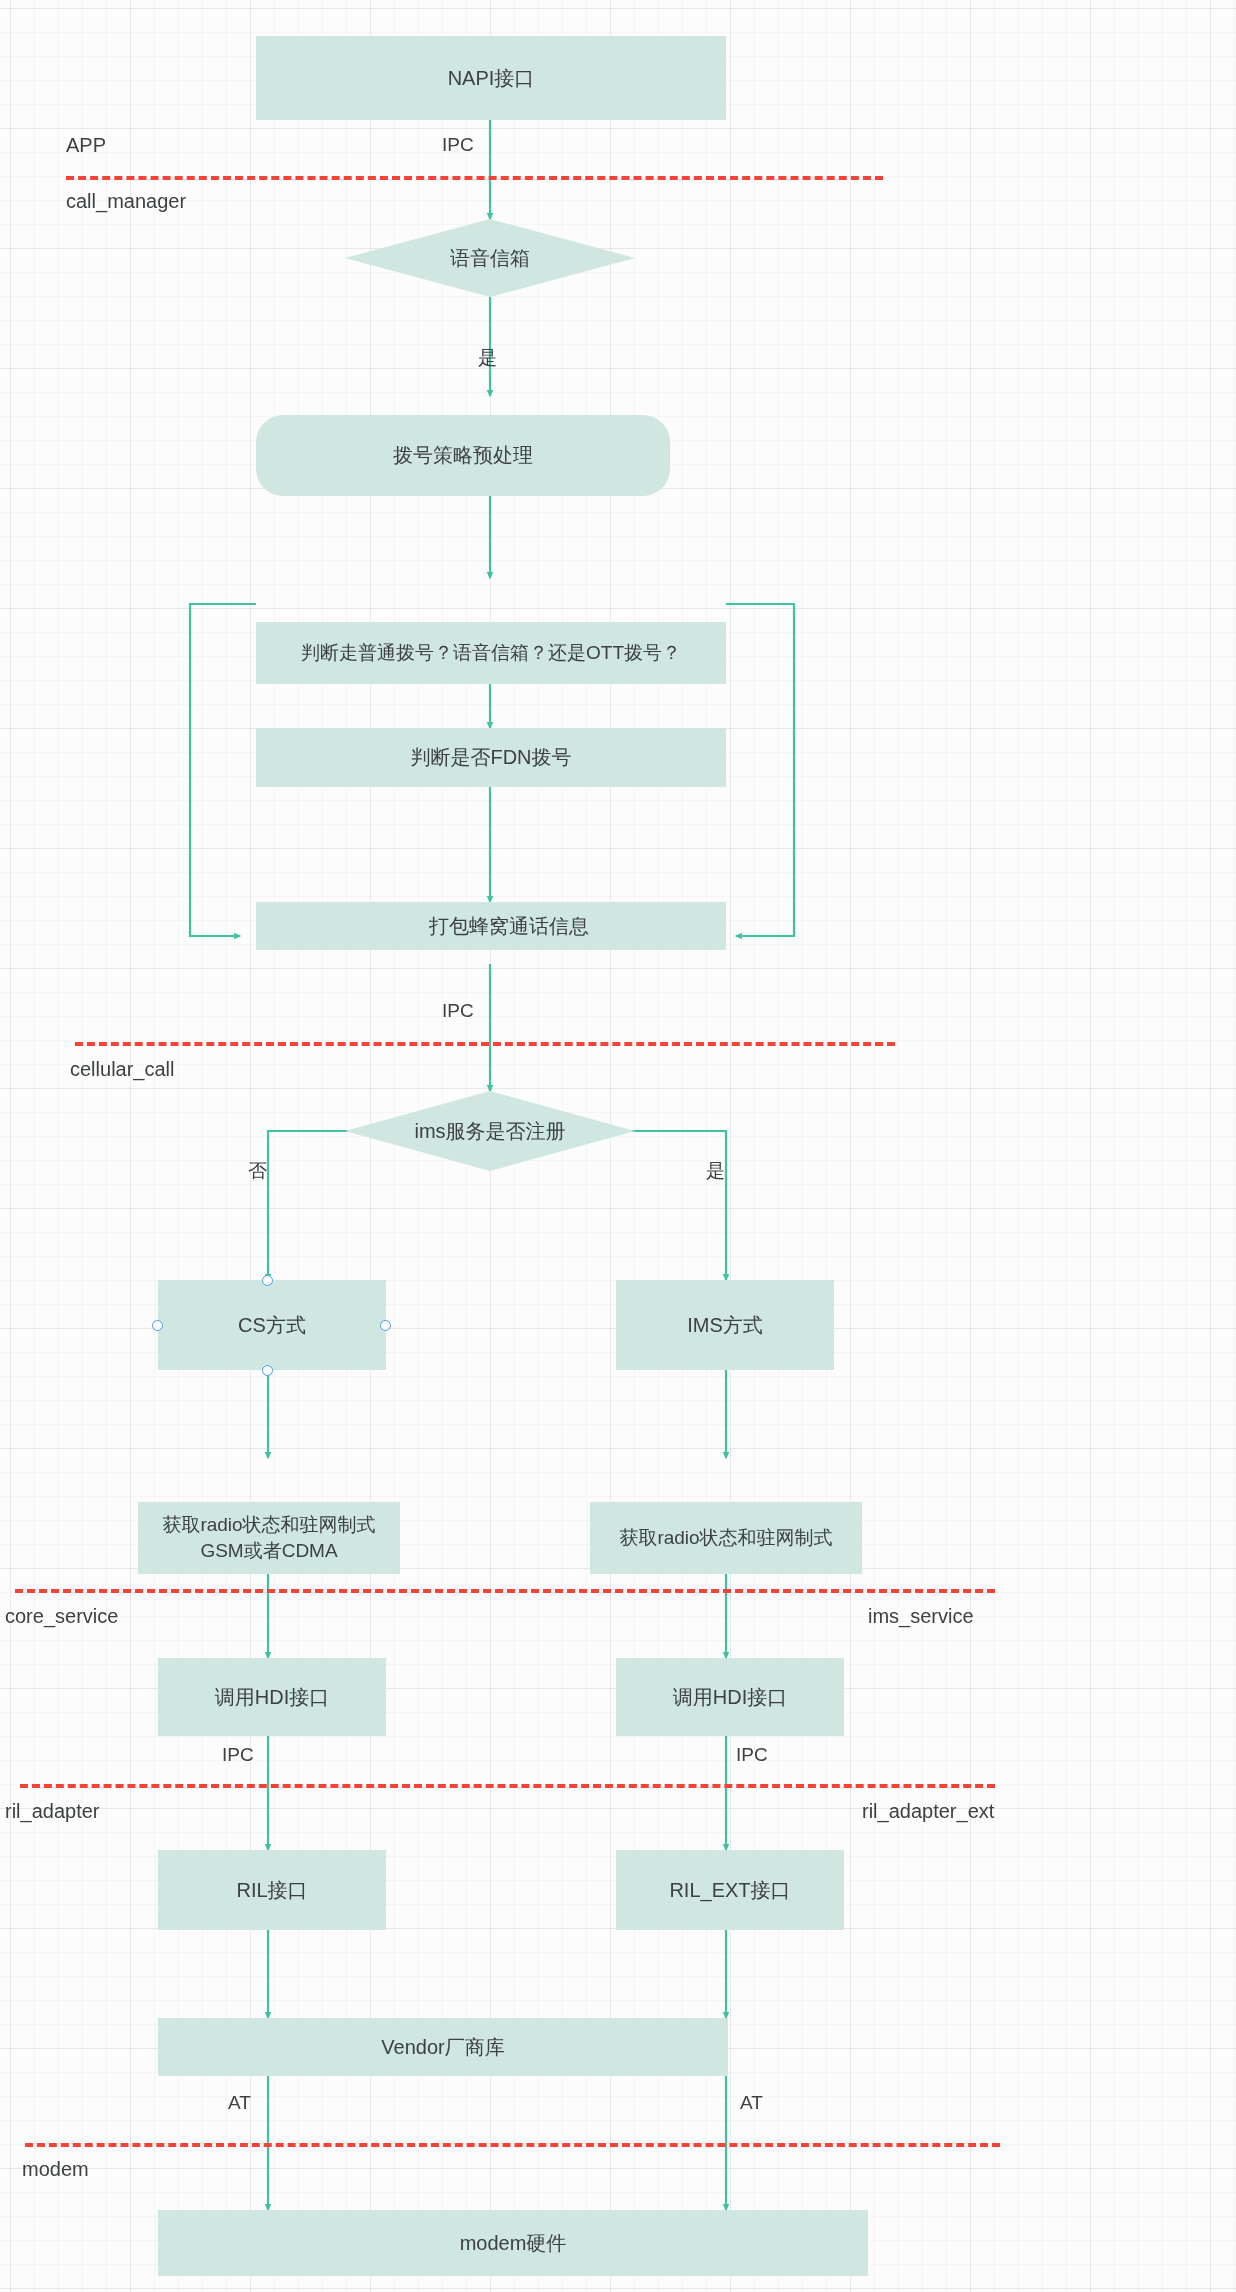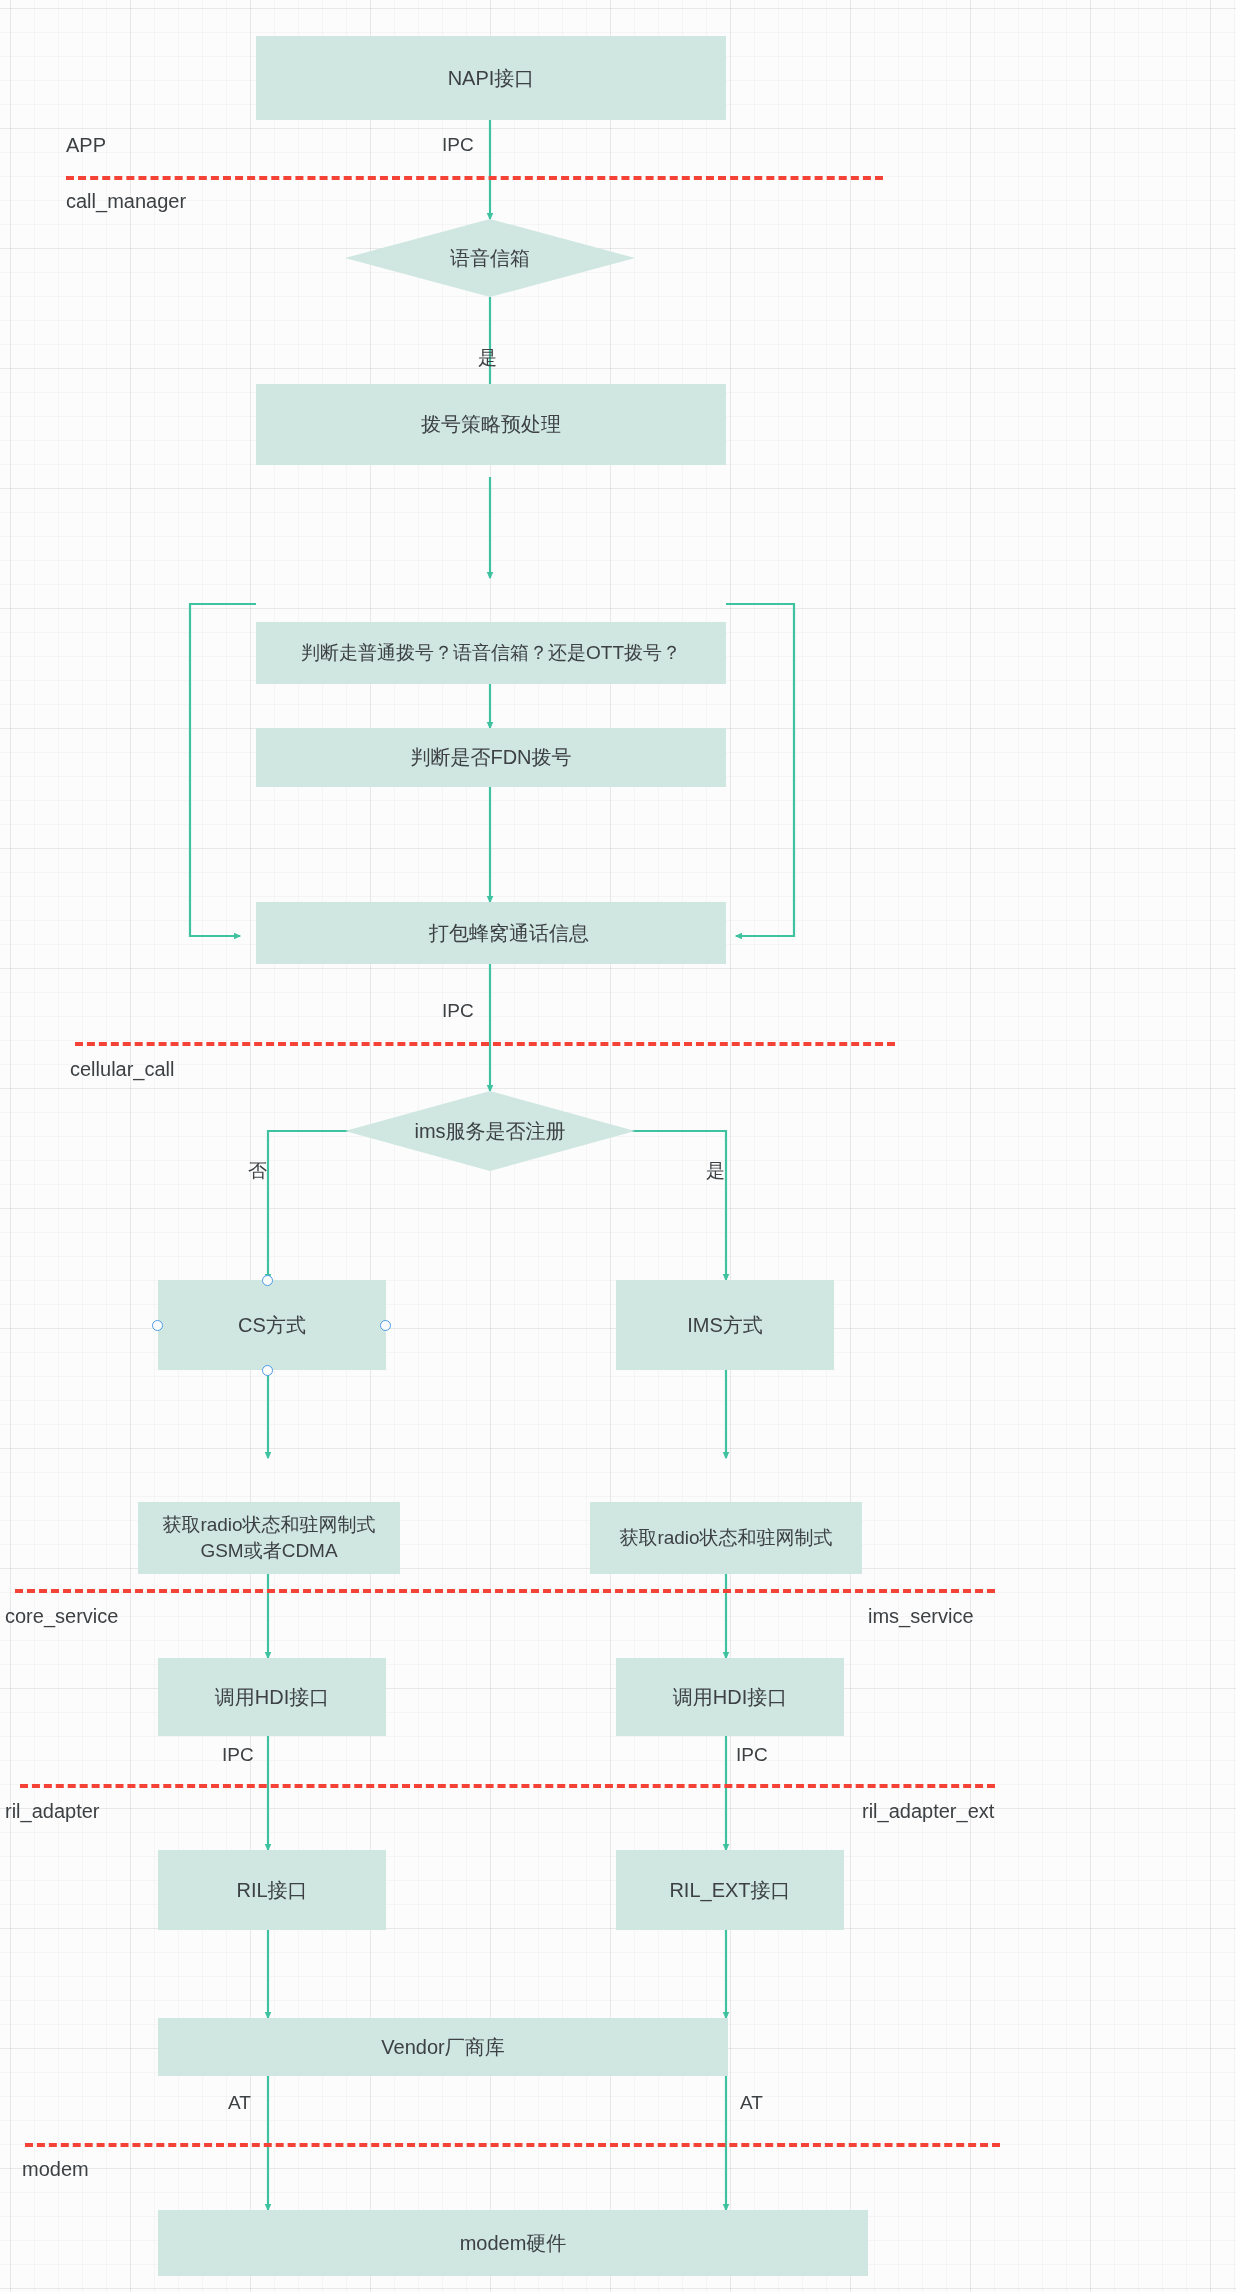--- a/index.html
+++ b/index.html
@@ -166,27 +166,27 @@
   <div class="edge-label" style="left:228px;  top:2092px;">AT</div>
   <div class="edge-label" style="left:740px;  top:2092px;">AT</div>
 
   <div class="node" style="left:256px; top:36px; width:470px; height:84px;text-align:center;">NAPI接口</div>
 
   <div class="diamond" style="left:345px; top:219px; width:290px; height:78px;">
     <span class="shape"></span>
     <span class="dlabel">语音信箱</span>
   </div>
 
-  <div class="node" style="left:256px; top:384px; width:470px; height:81px;">拨号策略预处理</div>
+  <div class="node" style="left:256px; top:415px; width:414px; height:81px;border-radius:27px;">拨号策略预处理</div>
 
   <div class="node small" style="left:256px; top:578px; width:470px; height:62px;">判断走普通拨号？语音信箱？还是OTT拨号？</div>
 
   <div class="node" style="left:256px; top:728px; width:470px; height:59px;">判断是否FDN拨号</div>
 
-  <div class="node" style="left:256px; top:902px; width:470px; height:62px;padding-left:44px;">打包蜂窝通话信息</div>
+  <div class="node" style="left:256px; top:902px; width:470px; height:48px;padding-left:44px;">打包蜂窝通话信息</div>
 
   <div class="diamond" style="left:345px; top:1091px; width:290px; height:80px;">
     <span class="shape"></span>
     <span class="dlabel">ims服务是否注册</span>
   </div>
 
   <div class="node" style="left:158px; top:1280px; width:228px; height:90px;">CS方式</div>
   <div class="port" style="left:262px; top:1275px;"></div>
   <div class="port" style="left:152px; top:1320px;"></div>
   <div class="port" style="left:380px; top:1320px;"></div>

